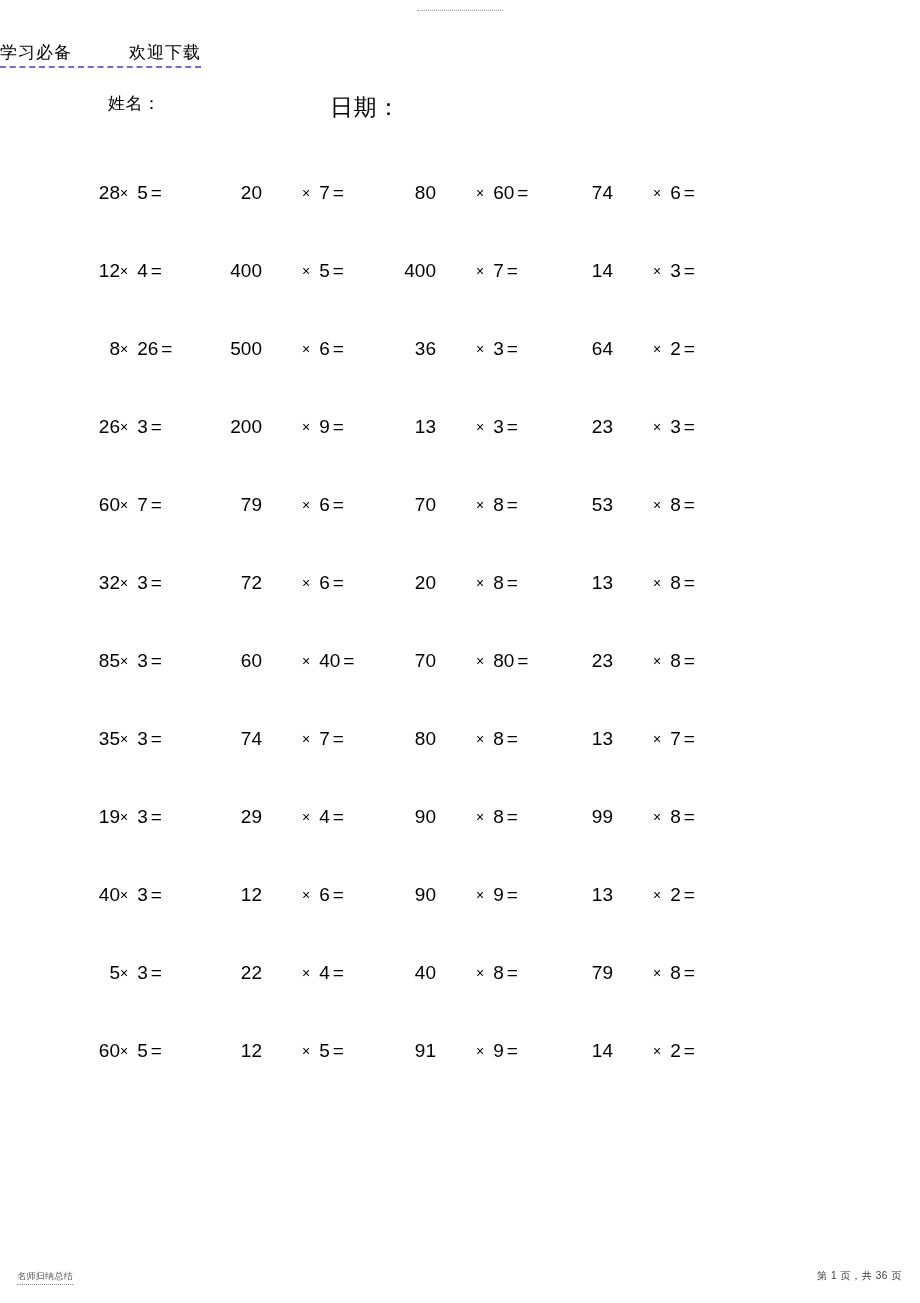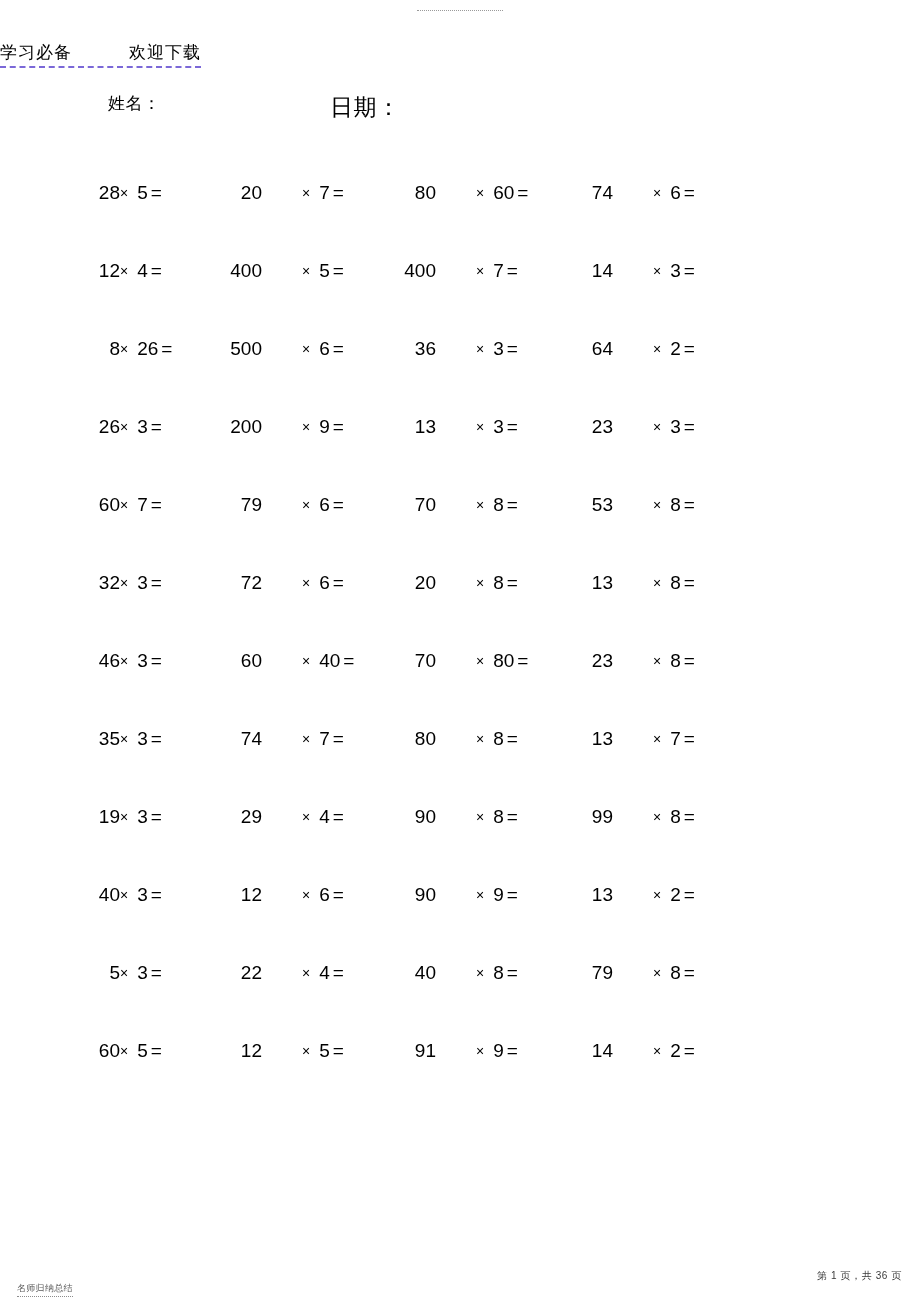--- a/index.html
+++ b/index.html
@@ -136,21 +136,22 @@
 
   .col2 .a, .col3 .a, .col4 .a { width: 36px; }
   .col2 .op, .col3 .op, .col4 .op { margin-left: 40px; }
   .col2 .b, .col3 .b, .col4 .b { margin-left: 9px; }
   .col2 .eq, .col3 .eq, .col4 .eq { margin-left: 3px; }
 
   
   .footer-left {
     position: absolute;
     left: 17px;
-    bottom: 6px;
+    bottom: 18px;
+    text-align: right;
   }
   .footer-left .fl-text {
     font-size: 9px;
     color: #5a5a5a;
     display: block;
     line-height: 11px;
     letter-spacing: 0.3px;
   }
   .footer-left .fl-dots {
     display: block;
@@ -219,21 +220,21 @@
       <div class="prob col3"><span class="a">70</span><span class="op">×</span><span class="b">8</span><span class="eq">=</span></div>
       <div class="prob col4"><span class="a">53</span><span class="op">×</span><span class="b">8</span><span class="eq">=</span></div>
     </div>
     <div class="prow">
       <div class="prob col1"><span class="a">32</span><span class="op">×</span><span class="b">3</span><span class="eq">=</span></div>
       <div class="prob col2"><span class="a">72</span><span class="op">×</span><span class="b">6</span><span class="eq">=</span></div>
       <div class="prob col3"><span class="a">20</span><span class="op">×</span><span class="b">8</span><span class="eq">=</span></div>
       <div class="prob col4"><span class="a">13</span><span class="op">×</span><span class="b">8</span><span class="eq">=</span></div>
     </div>
     <div class="prow">
-      <div class="prob col1"><span class="a">46</span><span class="op">×</span><span class="b">3</span><span class="eq">=</span></div>
+      <div class="prob col1"><span class="a">85</span><span class="op">×</span><span class="b">3</span><span class="eq">=</span></div>
       <div class="prob col2"><span class="a">60</span><span class="op">×</span><span class="b">40</span><span class="eq">=</span></div>
       <div class="prob col3"><span class="a">70</span><span class="op">×</span><span class="b">80</span><span class="eq">=</span></div>
       <div class="prob col4"><span class="a">23</span><span class="op">×</span><span class="b">8</span><span class="eq">=</span></div>
     </div>
     <div class="prow">
       <div class="prob col1"><span class="a">35</span><span class="op">×</span><span class="b">3</span><span class="eq">=</span></div>
       <div class="prob col2"><span class="a">74</span><span class="op">×</span><span class="b">7</span><span class="eq">=</span></div>
       <div class="prob col3"><span class="a">80</span><span class="op">×</span><span class="b">8</span><span class="eq">=</span></div>
       <div class="prob col4"><span class="a">13</span><span class="op">×</span><span class="b">7</span><span class="eq">=</span></div>
     </div>

